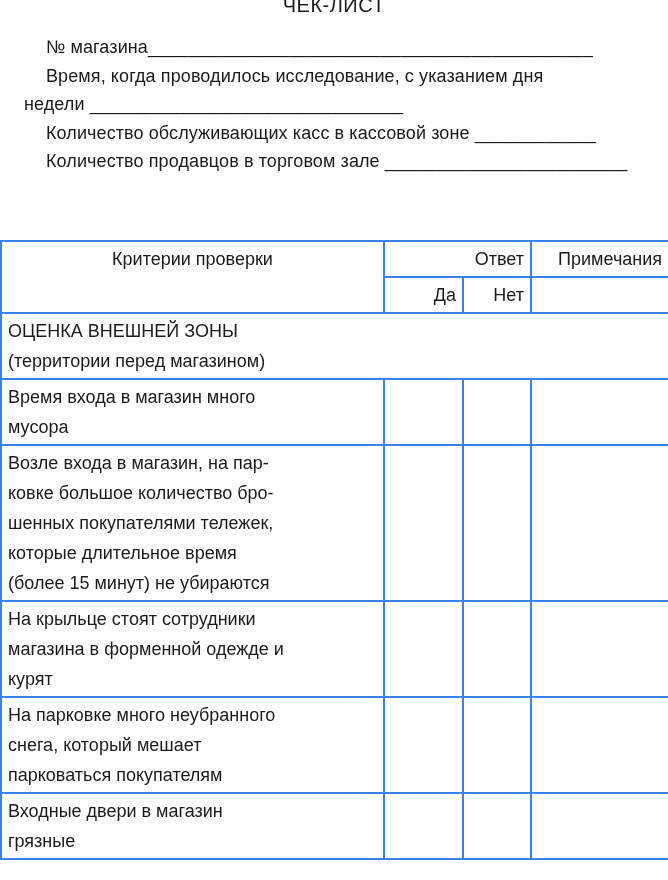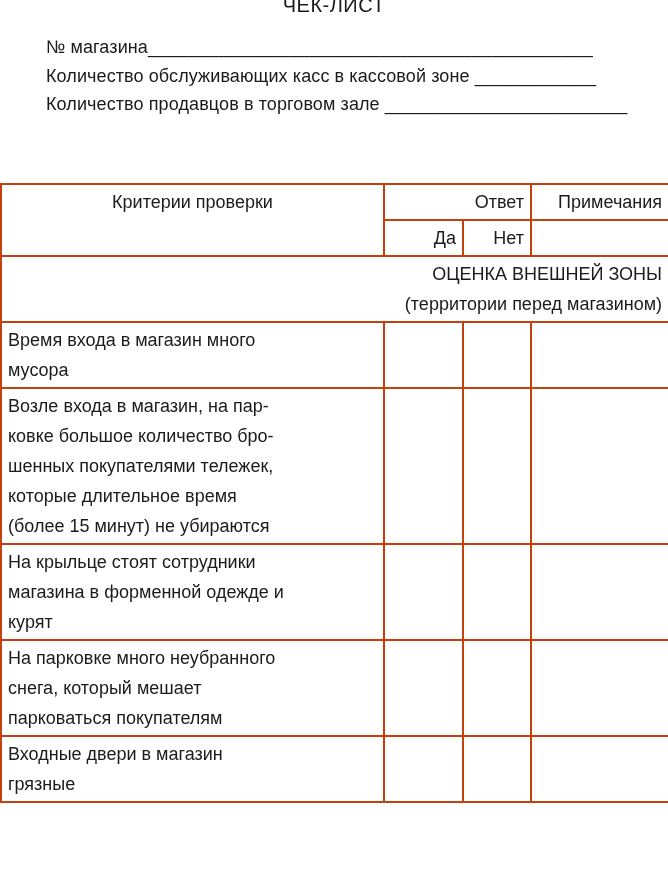--- a/index.html
+++ b/index.html
@@ -39,42 +39,42 @@
   }
   table.checklist {
     border-collapse: collapse;
     table-layout: fixed;
     width: 668px;
     margin-top: 64px;
     font-size: 18px;
   }
   table.checklist th,
   table.checklist td {
-    border: 2px solid #c2410c;
+    border: 2px solid #3b82f6;
     font-weight: 400;
     line-height: 30px;
     padding: 2px 6px;
     overflow: hidden;
   }
   th.criteria-head {
     vertical-align: top;
     text-align: center;
     padding-top: 4px;
   }
   th.answer-head, th.yes-head, th.no-head, th.notes-head {
     text-align: right;
     vertical-align: top;
     padding-top: 4px;
   }
   tr.subhead th {
     height: 26px;
     padding-left: 16px;
   }
   td.section-cell {
-    text-align: right;
+    text-align: left;
     padding: 2px 6px;
     border-radius: 23px;
   }
   td.criteria-cell {
     white-space: pre-line;
     text-align: left;
     vertical-align: top;
     padding: 3px 6px 5px 6px;
   }
   td.answer-cell, td.notes-cell {
@@ -83,20 +83,22 @@
 </style>
 </head>
 <body>
 
 <div class="page">
 
   <h1 class="title">ЧЕК-ЛИСТ</h1>
 
   <div class="form">
     <p class="form-line">№ магазина____________________________________________</p>
+    <p class="form-line">Время, когда проводилось исследование, с указанием дня
+недели _______________________________</p>
     <p class="form-line">Количество обслуживающих касс в кассовой зоне ____________</p>
     <p class="form-line">Количество продавцов в торговом зале ________________________</p>
   </div>
 
   <table class="checklist">
     <colgroup>
       <col style="width:383px">
       <col style="width:79px">
       <col style="width:68px">
       <col style="width:138px">

